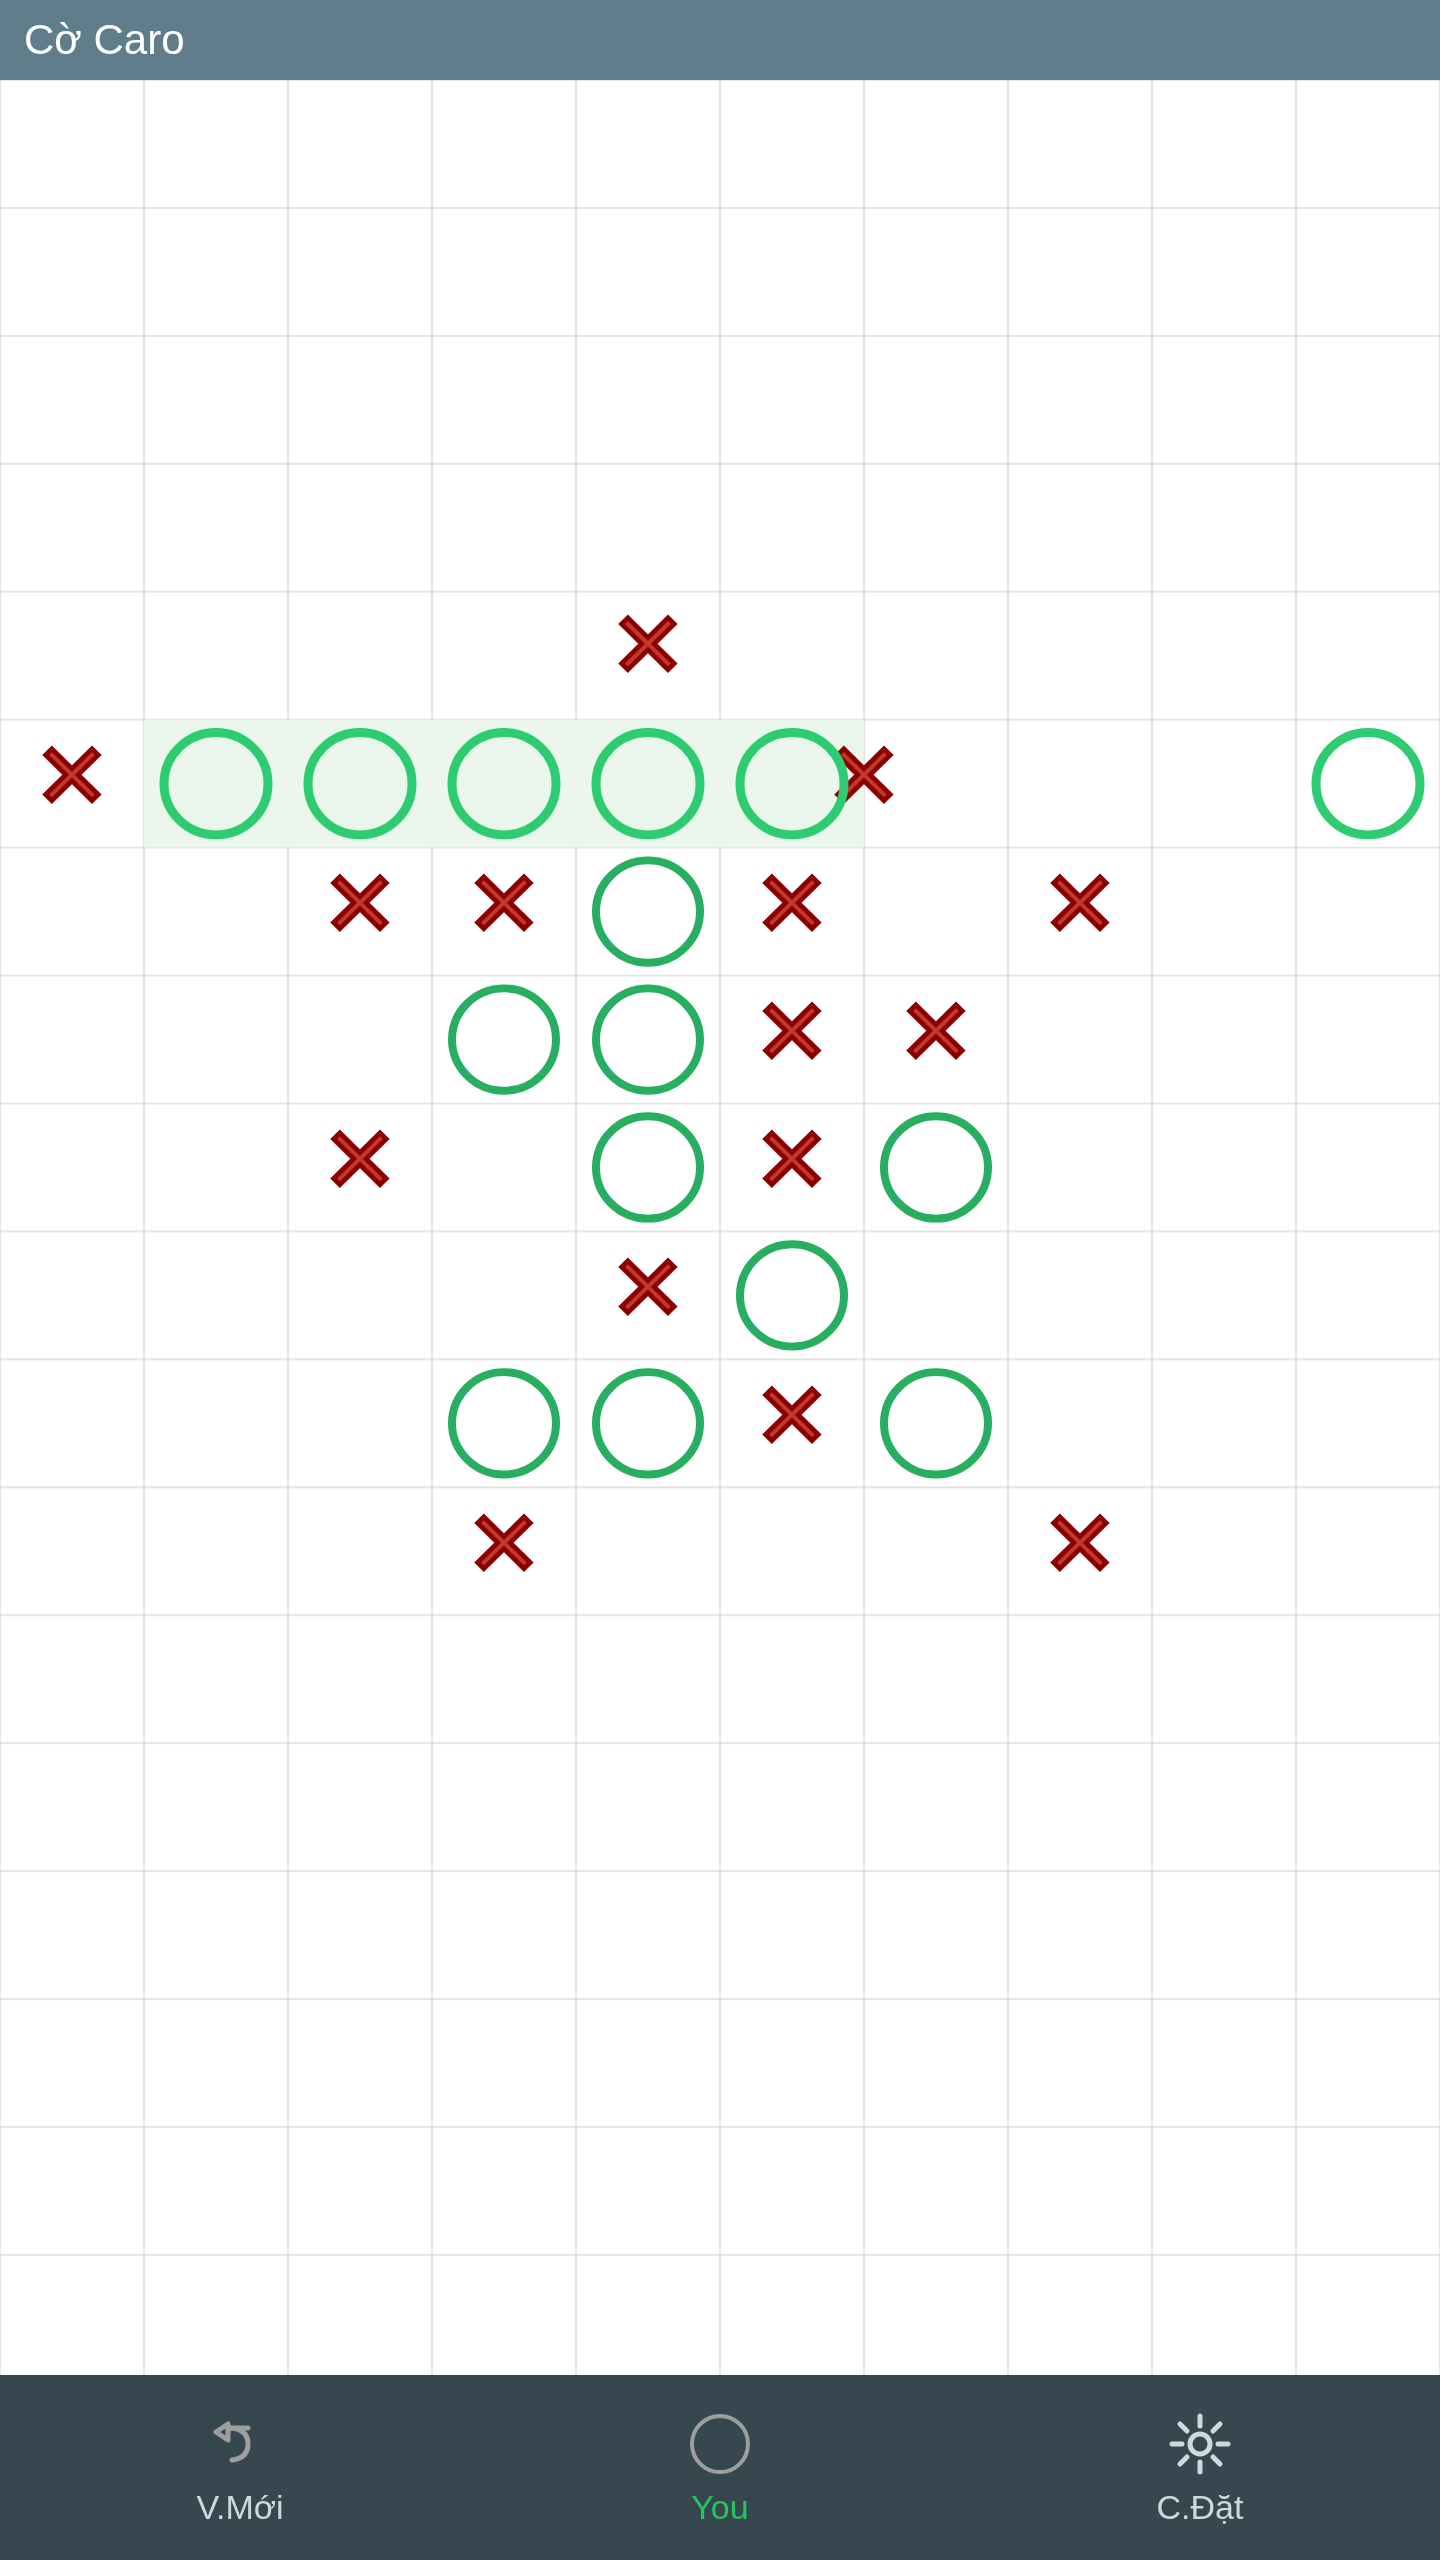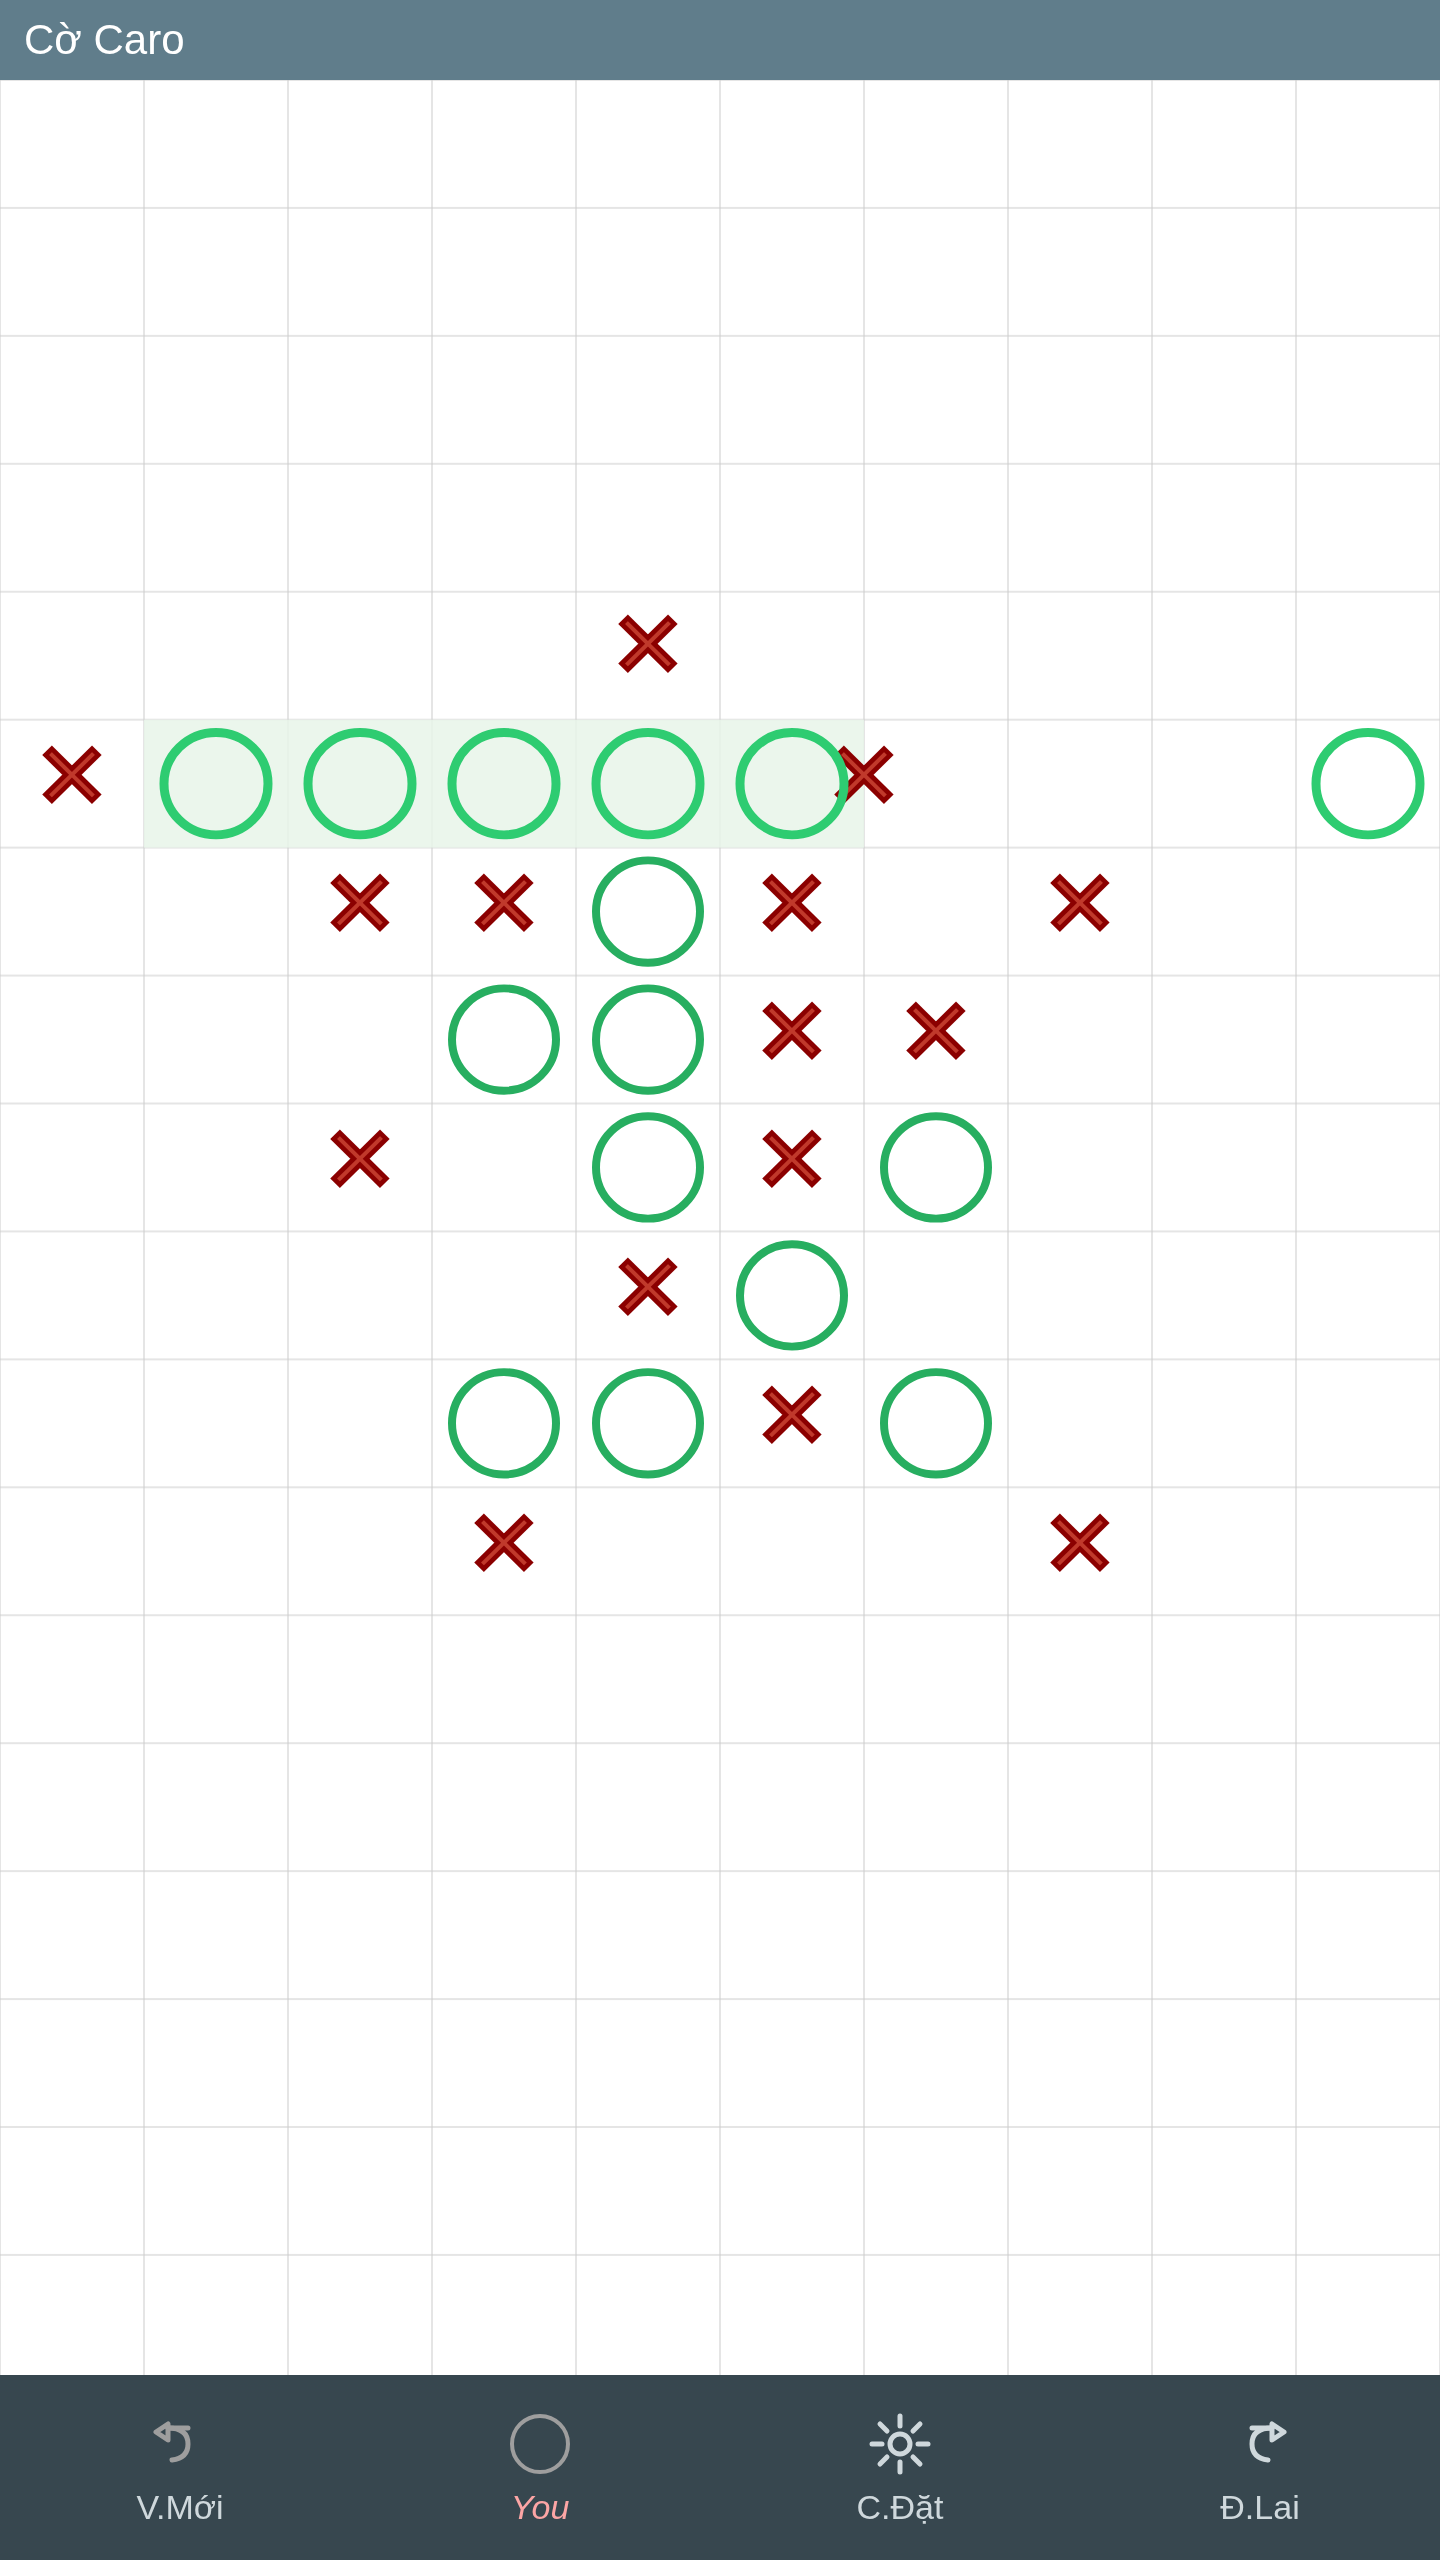--- a/index.html
+++ b/index.html
@@ -70,22 +70,21 @@
     }
 
     .footer-btn .btn-label {
       color: #cfd8dc;
       font-size: 34px;
     }
     .footer-btn .btn-label.active {
       color: #b0b0b0;
     }
     .footer-btn.you-btn .btn-label {
-      color: #fca5a5;
-      font-style: italic;
+      color: #22c55e;
     }
     .footer-btn.cpu-btn .btn-label {
       color: #b0b0b0;
     }
   </style>
 </head>
 <body>
 
 <div id="header">
   <span>Cờ Caro</span>
@@ -201,23 +200,14 @@
           <line x1="49" y1="49" x2="56" y2="56"></line>
           <line x1="56" y1="16" x2="49" y2="23"></line>
           <line x1="23" y1="49" x2="16" y2="56"></line>
         </g>
       </svg>
     </div>
     <span class="btn-label">C.Đặt</span>
   </div>
 
 
-  <div class="footer-btn">
-    <div class="icon-area">
-      <svg width="72" height="72" viewBox="0 0 72 72">
-        <path d="M28 20 L48 20 L48 32 L60 24 L48 16 L48 26" fill="none" stroke="#cfd8dc" stroke-width="5" stroke-linecap="round" stroke-linejoin="round"></path>
-        <path d="M48 20 Q28 20 28 36 Q28 50 44 52" fill="none" stroke="#cfd8dc" stroke-width="5" stroke-linecap="round"></path>
-      </svg>
-    </div>
-    <span class="btn-label">Đ.Lai</span>
-  </div>
 
 </div>
 
 </body></html>

